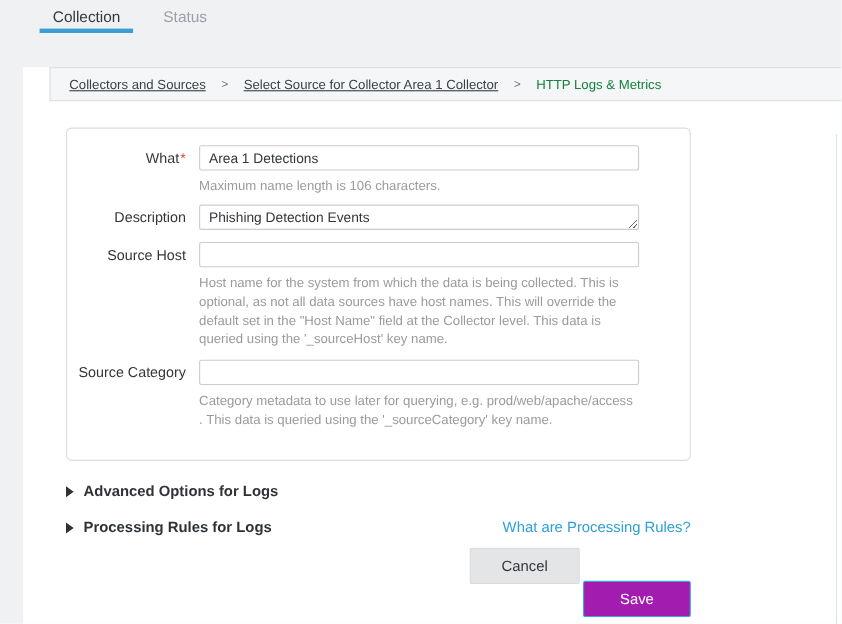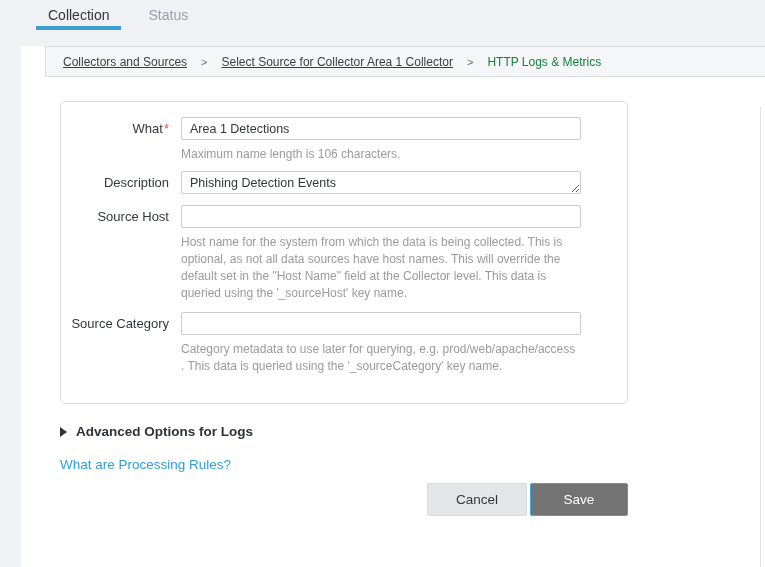--- a/index.html
+++ b/index.html
@@ -45,21 +45,21 @@
   .right-edge {
     position:absolute;
     top:61px;
     right:4px;
     bottom:0;
     width:1px;
     background:#e2e2e2;
   }
   
   .breadcrumb {
-    margin:16px 0 0 24px;
+    margin:31px 0 0 24px;
     height:31px;
     background:#f5f6f7;
     border:1px solid #dcdee0;
     border-right:none;
     display:flex;
     align-items:center;
     padding-left:17px;
     font-size:12px;
   }
   .breadcrumb a {
@@ -169,23 +169,24 @@
     cursor:pointer;
   }
   .btn-cancel {
     width:100px;
     background:#e3e5e7;
     border:1px solid #d9dbdd;
     color:#33373b;
   }
   .btn-save {
     width:98px;
-    background:#737373;
+    background:#a21caf;
     border:1px solid #3ba5dc;
     color:#ffffff;
+    margin-top:30px;
   }
 </style>
 </head>
 <body>
 
 <div class="tab-bar">
   <div class="tab active">
     <span>Collection</span>
   </div>
   <div class="tab">
@@ -240,20 +241,24 @@
   </div>
 
   <div class="section-row1">
     <div class="section">
       <span class="tri"></span>
       <span>Advanced Options for Logs</span>
     </div>
   </div>
 
   <div class="section-row2">
+    <div class="section">
+      <span class="tri"></span>
+      <span>Processing Rules for Logs</span>
+    </div>
     <a class="help-link">What are Processing Rules?</a>
   </div>
 
   <div class="buttons">
     <button class="btn btn-cancel">Cancel</button>
     <button class="btn btn-save">Save</button>
   </div>
 </div>
 
 </body></html>

